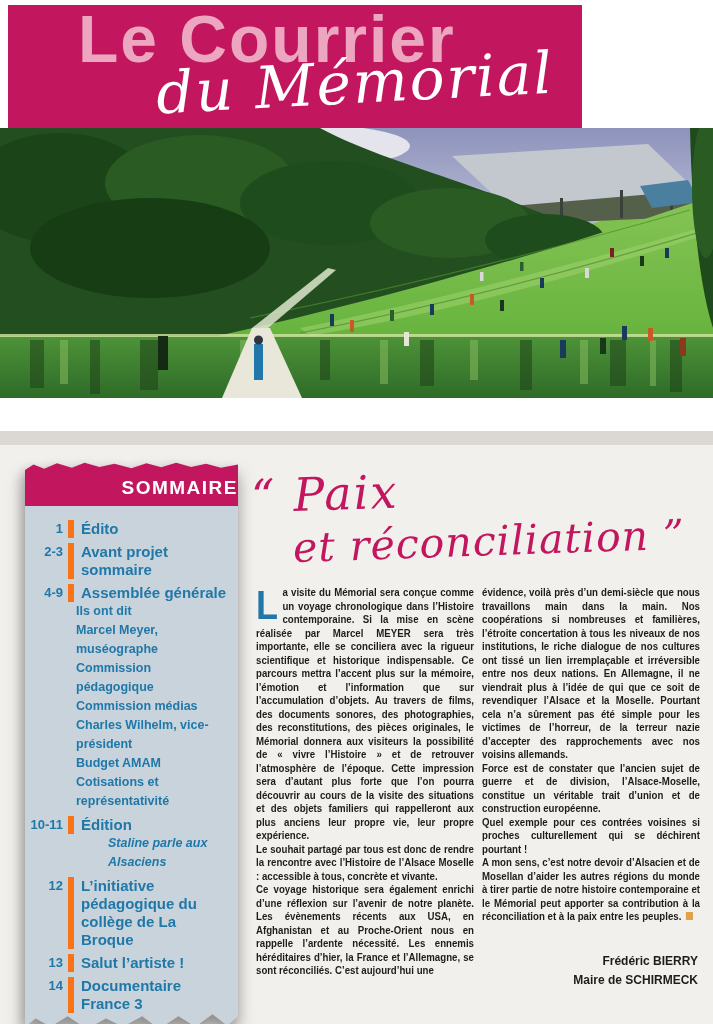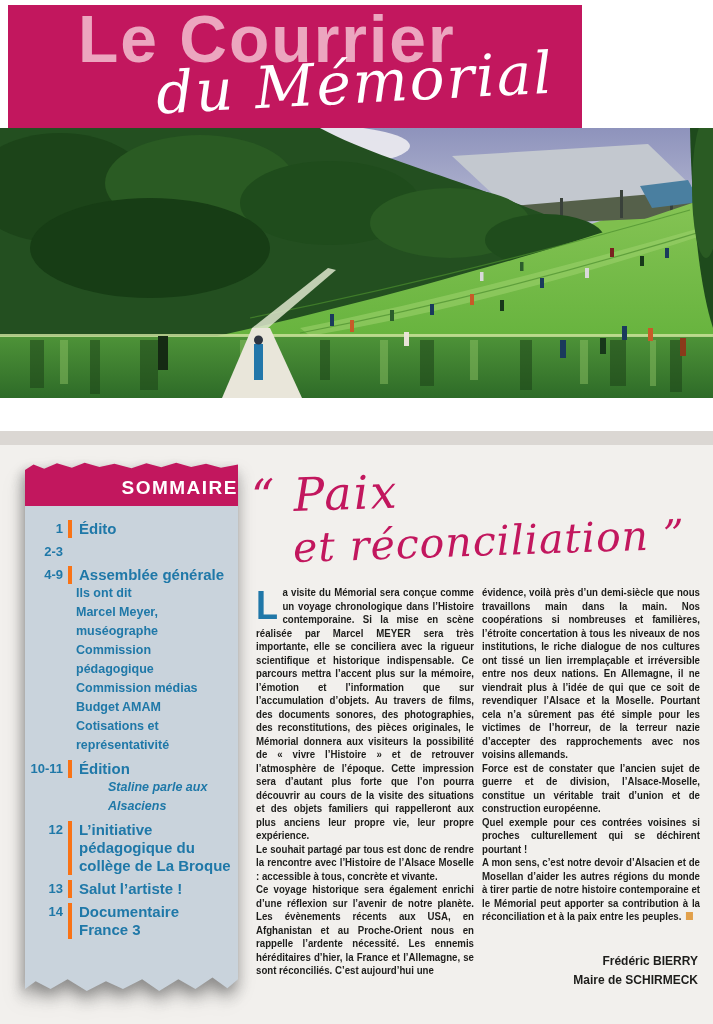--- a/index.html
+++ b/index.html
@@ -31,21 +31,21 @@
   .som-header{background:var(--accent);color:#fff;font-weight:700;font-size:19px;letter-spacing:1.5px;
               text-align:right;height:46px;line-height:56px;
               clip-path:polygon(0 22%,4% 10%,9% 19%,15% 7%,22% 17%,28% 6%,35% 15%,42% 8%,50% 18%,57% 7%,64% 16%,71% 6%,78% 15%,85% 8%,92% 17%,100% 10%,100% 100%,0 100%);}
   .som-body{background:var(--toc-bg);padding:9px 6px 18px 0;min-height:460px;
             clip-path:polygon(0 0,100% 0,100% 97.2%,95% 99%,88% 96.8%,80% 99.2%,72% 97.2%,63% 99.6%,55% 97.2%,46% 99.2%,38% 97.6%,29% 99.6%,20% 97.2%,12% 99.2%,5% 97.6%,0 99.2%);}
   .toc-row{display:flex;color:var(--toc-text);}
   .toc-pages{width:38px;text-align:right;flex:none;font-weight:700;font-size:13px;padding-right:5px;}
   .toc-label{flex:1;font-weight:700;}
   .t-main{margin-top:5px;}
   .t-main .toc-pages{line-height:18px;}
-  .t-main .toc-label{font-size:15px;line-height:18px;border-left:4px solid #f97316;padding-left:7px;}
+  .t-main .toc-label{font-size:15px;line-height:18px;border-left:6px solid #f97316;padding-left:7px;}
   .t-sub .toc-label,.t-sub-italic .toc-label{font-size:12.5px;line-height:19px;border-left:none;padding-left:8px;}
   .t-sub .toc-pages,.t-sub-italic .toc-pages{visibility:hidden;line-height:19px;}
   .t-sub-italic .toc-label{font-style:italic;margin-left:32px;}
 
   
   .headline{position:absolute;left:252px;top:462px;margin:0;color:var(--accent);
             font-family:"DejaVu Serif", serif;font-style:italic;font-weight:400;transform:rotate(-2deg);}
   .hl1{display:block;font-size:46px;letter-spacing:2px;}
   .hl2{display:block;font-size:41px;letter-spacing:1px;margin:2px 0 0 40px;white-space:nowrap;}
 
@@ -175,20 +175,21 @@
   <aside class="sommaire">
     <div class="som-header">SOMMAIRE</div>
     <div class="som-body">
     <div class="toc-row t-main">
       <span class="toc-pages">1</span>
       <span class="toc-label">Édito</span>
     </div>
 
     <div class="toc-row t-main">
       <span class="toc-pages">2-3</span>
+      <span class="toc-label">Avant projet sommaire</span>
     </div>
 
     <div class="toc-row t-main">
       <span class="toc-pages">4-9</span>
       <span class="toc-label">Assemblée générale</span>
     </div>
 
     <div class="toc-row t-sub">
       <span class="toc-pages">·</span>
       <span class="toc-label">Ils ont dit</span>
@@ -203,20 +204,24 @@
       <span class="toc-pages">·</span>
       <span class="toc-label">Commission pédagogique</span>
     </div>
 
 
     <div class="toc-row t-sub">
       <span class="toc-pages">·</span>
       <span class="toc-label">Commission médias</span>
     </div>
 
+    <div class="toc-row t-sub">
+      <span class="toc-pages">·</span>
+      <span class="toc-label">Charles Wilhelm, vice-président</span>
+    </div>
 
 
     <div class="toc-row t-sub">
       <span class="toc-pages">·</span>
       <span class="toc-label">Budget AMAM</span>
     </div>
 
     <div class="toc-row t-sub">
       <span class="toc-pages">·</span>
       <span class="toc-label">Cotisations et représentativité</span>

